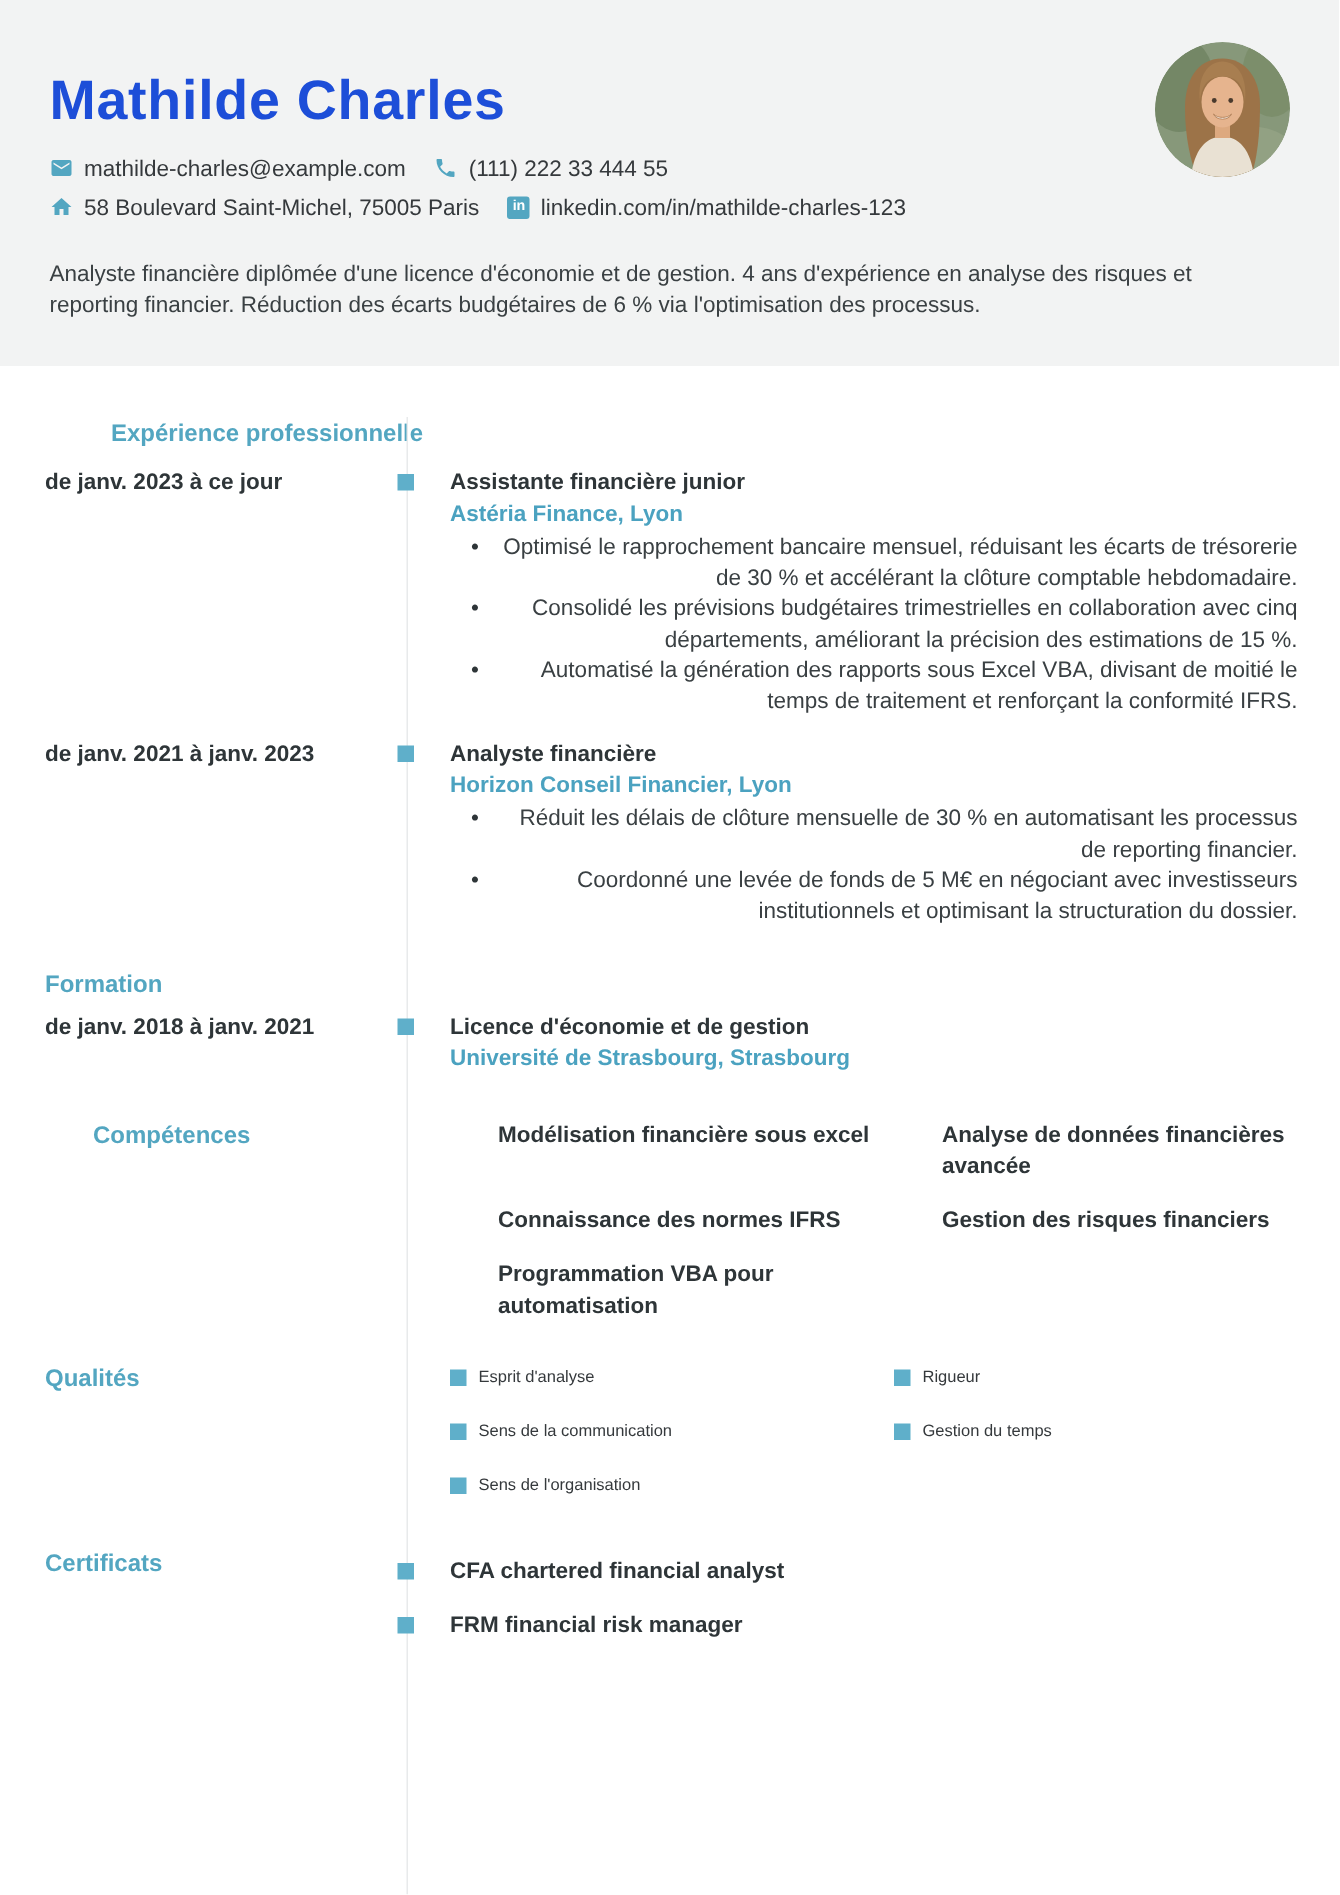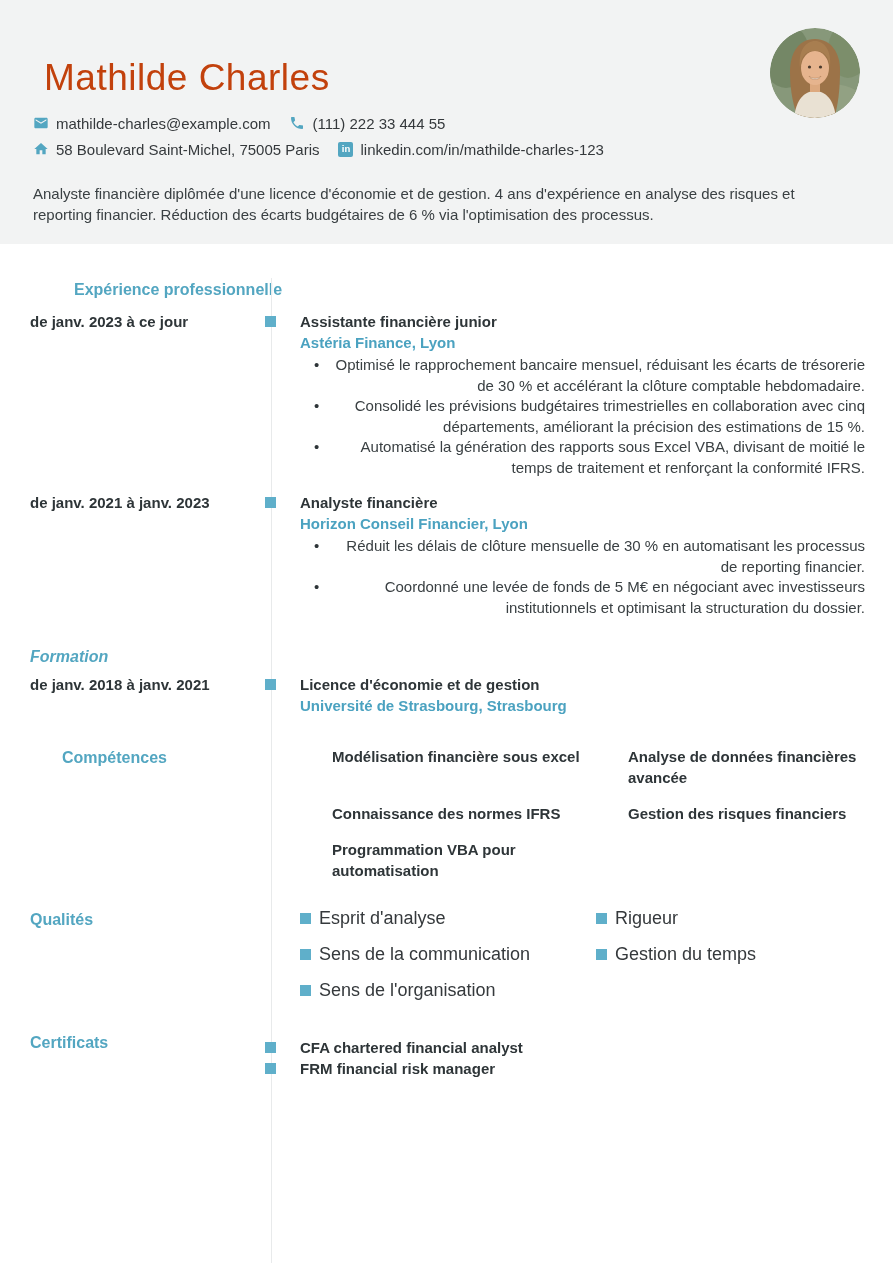--- a/index.html
+++ b/index.html
@@ -9,22 +9,22 @@
     background: #ffffff; color: #3a4043;
     font-family: "Liberation Sans", sans-serif;
   }
 
   
   .header {
     height: 244px; background: #f2f3f3; position: relative;
     padding: 46px 33px 0 33px;
   }
   .name {
-    margin: 11px; font-size: 37px; font-weight: normal; letter-spacing: 0.5px;
-    color: #c2410c; line-height: 1.15;
+    margin: 0; font-size: 37px; font-weight: bold; letter-spacing: 0.5px;
+    color: #1d4ed8; line-height: 1.15;
   }
   .contact-rows { margin-top: 15px; display: flex; flex-direction: column; gap: 9px; }
   .contact-row { display: flex; gap: 19px; align-items: flex-start; }
   .contact-item { display: flex; align-items: center; gap: 7px; font-size: 15px; color: #35393c; }
   .cicon { width: 16px; height: 16px; flex: 0 0 16px; display: flex; align-items: center; justify-content: center; }
   .cicon svg { width: 16px; height: 16px; fill: #53a6c1; }
   .li-badge {
     width: 15px; height: 15px; flex: 0 0 15px; background: #53a6c1; border-radius: 2px;
     color: #ffffff; font-size: 9.5px; font-weight: bold;
     display: flex; align-items: center; justify-content: center; line-height: 1;
@@ -54,35 +54,35 @@
   .role { margin: 0; font-size: 15px; font-weight: bold; color: #2e3538; line-height: 21px; }
   .org  { margin: 0; font-size: 15px; font-weight: bold; color: #4ba2c0; line-height: 21px; }
   ul.bullets { margin: 2px 0 0 0; padding: 0; list-style: none; }
   .bullets li { position: relative; padding-left: 30px; font-size: 15px; line-height: 20.5px; color: #3a4043; text-align: right; }
   .bullets li::before { content: "•"; position: absolute; left: 14px; top: 0; color: #2e3538; }
 
   
   .row-exp-title { margin-top: 34px; padding-left: 44px; }
   .row-exp-1     { margin-top: 10px; }
   .row-exp-2     { margin-top: 14px; }
-  .row-edu-title { margin-top: 27px; font-style: italic; }
+  .row-edu-title { margin-top: 27px; }
   .row-edu-1     { margin-top: 6px;  }
   .row-skills    { margin-top: 30px; margin-left: 32px; }
   .row-qualities { margin-top: 27px; }
   .row-certs     { margin-top: 30px; }
 
   .skills-grid, .qualities-grid {
     display: grid; grid-template-columns: 266px 1fr;
     column-gap: 30px; row-gap: 15px;
   }
   .skill { font-size: 15px; font-weight: bold; color: #2e3538; line-height: 21px; }
-  .quality { display: flex; gap: 8px; font-size: 18px; line-height: 21px; color: #35393c; }
+  .quality { display: flex; gap: 8px; font-size: 11px; line-height: 21px; color: #35393c; }
   .sq-inline { flex: 0 0 11px; width: 11px; height: 11px; background: #5fafca; margin-top: 5px; }
 
-  .certs { display: flex; flex-direction: column; margin-top: 6px; }
+  .certs { display: flex; flex-direction: column; gap: 15px; margin-top: 6px; }
   .cert { position: relative; font-size: 15px; font-weight: bold; color: #2e3538; line-height: 21px; }
   .cert .sq { left: -35px; top: 5px; }
 </style>
 </head>
 <body>
 
 <div class="page">
 
   <header class="header">
     <h1 class="name">Mathilde Charles</h1>

